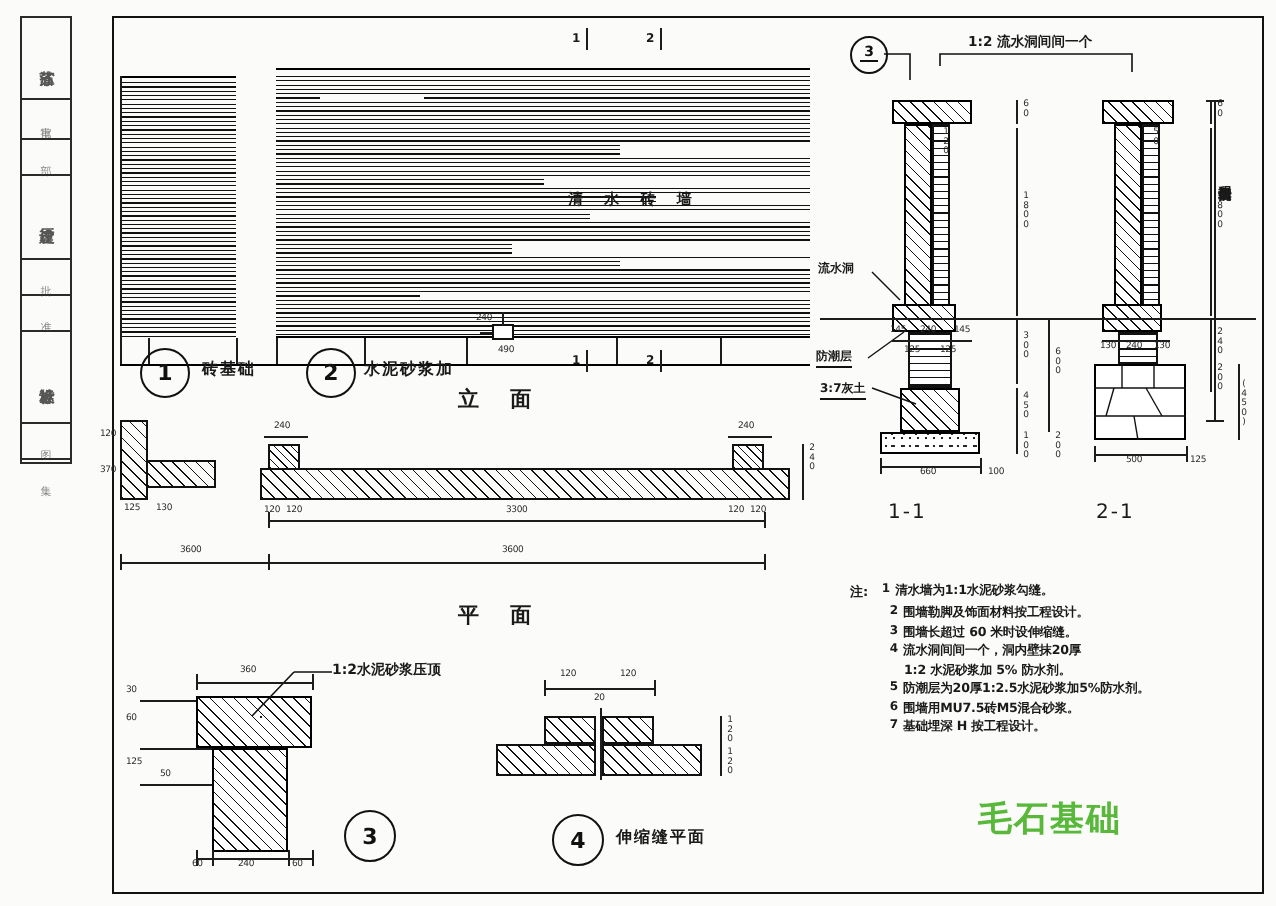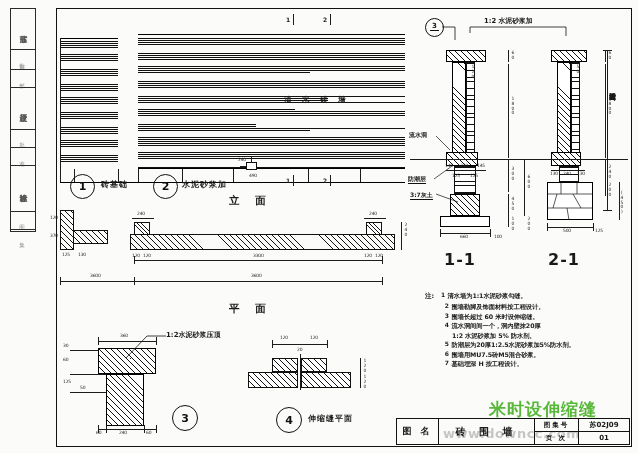--- a/index.html
+++ b/index.html
@@ -92,21 +92,21 @@
   .tb-srow:last-child{border-bottom:none;}
   .tb-skey{flex:0 0 44px;font-size:6.5px;font-weight:700;text-align:center;letter-spacing:2px;border-right:1.1px solid #111;box-sizing:border-box;height:100%;display:flex;align-items:center;justify-content:center;}
   .tb-sval{flex:1;font-size:7px;font-weight:700;text-align:center;}
   
   .wm-green{position:absolute;font-size:17px;font-weight:700;color:#4bb32a;opacity:.92;letter-spacing:1px;}
   .wm-gray{position:absolute;font-size:13px;font-weight:700;color:#9a9a9a;opacity:.55;letter-spacing:.5px;}
   
   .lbl{font-size:6px;font-weight:700;}
   .lbl-u{border-bottom:1px solid #111;padding-bottom:.5px;}
   .viewname{font-size:10.5px;font-weight:700;letter-spacing:6px;}
-  .secname{font-size:16px;font-weight:700;letter-spacing:1px;}
+  .secname{font-size:10px;font-weight:400;letter-spacing:1px;}
   .secmark{font-size:6px;font-weight:700;}
 </style>
 </head>
 <body>
 
 <div id="sheet">
 
   <div id="margin-strip">
     <div class="mcell" style="top:0px;height:40px;">
         <span class="mtext">江苏省</span>
@@ -382,21 +382,21 @@
   </div>
 
   <div class="smallcirc" style="left:425px;top:18px;width:17px;height:17px;">
     <span>3</span>
     <span style="display:block;width:9px;height:1px;background:#111;margin-top:1px;"></span>
   </div>
   <svg class="abs" style="left:0;top:0;width:638px;height:453px;overflow:visible;pointer-events:none;">
     <polyline points="442,27 455,27 455,40" fill="none" stroke="#111" stroke-width="0.8"></polyline>
     <polyline points="470,33 470,27 566,27 566,36" fill="none" stroke="#111" stroke-width="0.8"></polyline>
   </svg>
-  <div class="txt cn" style="left:484px;top:18px;font-size:6.8px;font-weight:700;">1:2 水泥砂浆加</div>
+  <div class="txt cn" style="left:484px;top:18px;font-size:6.8px;font-weight:700;">1:2 流水洞间间一个</div>
 
   <div class="abs" style="left:545px;top:24px;width:95px;height:220px;">
 
     <div class="abs outline2" style="left:6px;top:26px;width:36px;height:12px;background:#fff;"></div>
     <div class="hatch45" style="left:7px;top:27px;width:34px;height:10px;position:absolute;"></div>
 
     <div class="abs outline2" style="left:12px;top:38px;width:14px;height:98px;background:#fff;"></div>
     <div class="hatch45" style="left:13px;top:39px;width:12px;height:96px;position:absolute;"></div>
     <div class="abs outline" style="left:26px;top:38px;width:9px;height:98px;background:#fff;"></div>
     <div class="ladder" style="left:26px;top:39px;width:9px;height:96px;position:absolute;"></div>
@@ -480,37 +480,16 @@
     <div class="note-row" style="padding-left:15px;">
       <span class="note-no">6</span>
       <span class="note-tx">围墙用MU7.5砖M5混合砂浆。</span>
     </div>
     <div class="note-row" style="padding-left:15px;">
       <span class="note-no">7</span>
       <span class="note-tx">基础埋深 H 按工程设计。</span>
     </div>
   </div>
 
-  <div class="wm-green" style="left:489px;top:398px;">米时设伸缩缝</div>
-  <div class="wm-gray" style="left:443px;top:426px;">www.downcc.com</div>
-
-  <div id="titleblock">
-    <div class="tb-cell" style="flex:0 0 42px;">
-      <span class="tb-lbl">图  名</span>
-    </div>
-    <div class="tb-cell" style="flex:1;">
-      <span class="tb-name">砖 围 墙</span>
-    </div>
-    <div class="tb-cell tb-last" style="flex:0 0 94px;padding:0;">
-      <div class="tb-stack">
-        <div class="tb-srow">
-          <span class="tb-skey">图集号</span>
-          <span class="tb-sval">苏02J09</span>
-        </div>
-        <div class="tb-srow">
-          <span class="tb-skey">页  次</span>
-          <span class="tb-sval">01</span>
-        </div>
-      </div>
-    </div>
-  </div>
+  <div class="wm-green" style="left:489px;top:398px;">毛石基础</div>
+
 
 </div>
 
 </body></html>

